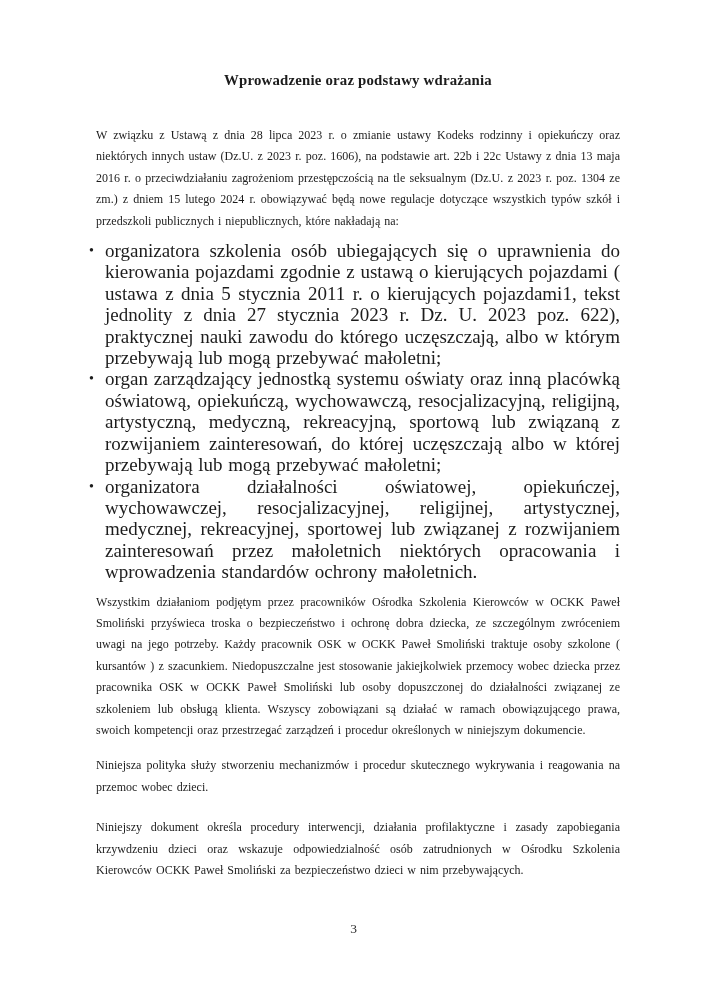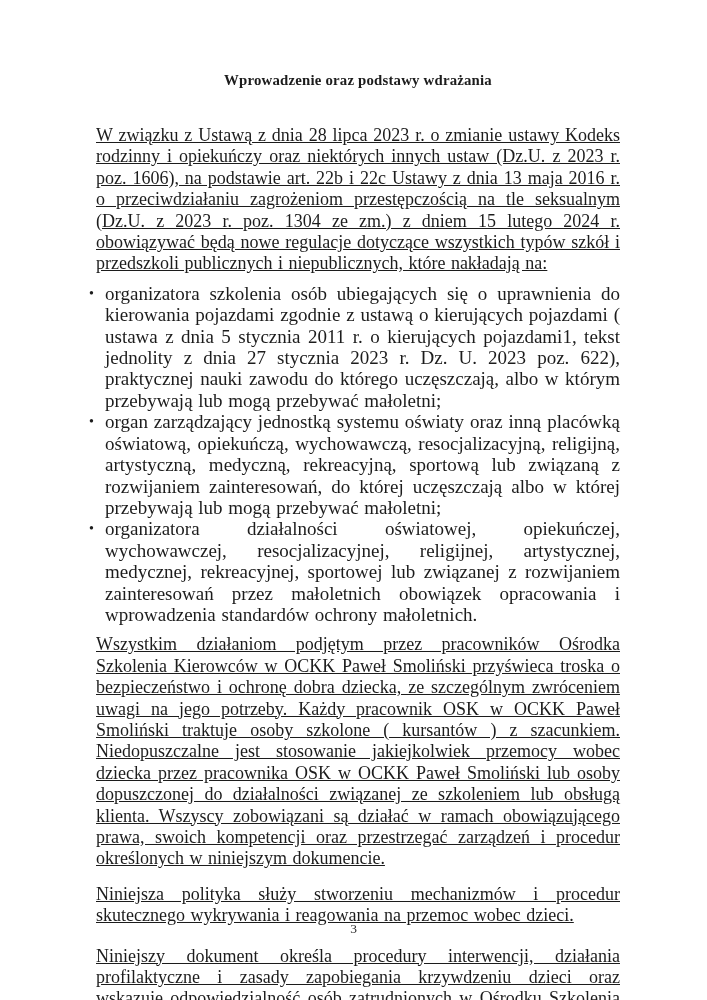--- a/index.html
+++ b/index.html
@@ -23,26 +23,25 @@
     width: 524px;
   }
   .doc-title {
     font-size: 14.8px;
     font-weight: 700;
     text-align: center;
     margin: 0 0 36px 0;
     letter-spacing: 0.2px;
   }
   .para {
-    font-size: 18px;
+    font-size: 12px;
     line-height: 21.4px;
     text-align: justify;
     margin: 0 0 8px 0;
     word-spacing: 1px;
-    text-decoration: underline;
   }
   .para.gap-lg { margin-bottom: 19px; margin-top: 14px; }
   .para.last  { margin-bottom: 8px; }
   ul.bullets {
     list-style: none;
     margin: 0 0 9px -8px;
     padding: 0;
   }
   ul.bullets li {
     position: relative;
@@ -75,21 +74,21 @@
 <div class="page">
   <div class="content">
 
     <h1 class="doc-title">Wprowadzenie oraz podstawy wdrażania</h1>
 
     <p class="para">W związku z Ustawą z dnia 28 lipca 2023 r. o zmianie ustawy Kodeks rodzinny i opiekuńczy oraz niektórych innych ustaw (Dz.U. z 2023 r. poz. 1606), na podstawie art. 22b i 22c Ustawy z dnia 13 maja 2016 r. o przeciwdziałaniu zagrożeniom przestępczością na tle seksualnym (Dz.U. z 2023 r. poz. 1304 ze zm.) z dniem 15 lutego 2024 r. obowiązywać będą nowe regulacje dotyczące wszystkich typów szkół i przedszkoli publicznych i niepublicznych, które nakładają na:</p>
 
     <ul class="bullets">
       <li>organizatora szkolenia osób ubiegających się o uprawnienia do kierowania pojazdami zgodnie z ustawą o kierujących pojazdami ( ustawa z dnia 5 stycznia 2011 r. o kierujących pojazdami1, tekst jednolity z dnia 27 stycznia 2023 r. Dz. U. 2023 poz. 622), praktycznej nauki zawodu do którego uczęszczają, albo w którym przebywają lub mogą przebywać małoletni;</li>
       <li>organ zarządzający jednostką systemu oświaty oraz inną placówką oświatową, opiekuńczą, wychowawczą, resocjalizacyjną, religijną, artystyczną, medyczną, rekreacyjną, sportową lub związaną z rozwijaniem zainteresowań, do której uczęszczają albo w której przebywają lub mogą przebywać małoletni;</li>
-      <li>organizatora działalności oświatowej, opiekuńczej, wychowawczej, resocjalizacyjnej, religijnej, artystycznej, medycznej, rekreacyjnej, sportowej lub związanej z rozwijaniem zainteresowań przez małoletnich obowiązek opracowania i wprowadzenia standardów ochrony małoletnich.</li>
+      <li>organizatora działalności oświatowej, opiekuńczej, wychowawczej, resocjalizacyjnej, religijnej, artystycznej, medycznej, rekreacyjnej, sportowej lub związanej z rozwijaniem zainteresowań przez małoletnich niektórych opracowania i wprowadzenia standardów ochrony małoletnich.</li>
     </ul>
 
     <p class="para">Wszystkim działaniom podjętym przez pracowników Ośrodka Szkolenia Kierowców w OCKK Paweł Smoliński przyświeca troska o bezpieczeństwo i ochronę dobra dziecka, ze szczególnym zwróceniem uwagi na jego potrzeby. Każdy pracownik OSK w OCKK Paweł Smoliński traktuje osoby szkolone ( kursantów ) z szacunkiem. Niedopuszczalne jest stosowanie jakiejkolwiek przemocy wobec dziecka przez pracownika OSK w OCKK Paweł Smoliński lub osoby dopuszczonej do działalności związanej ze szkoleniem lub obsługą klienta. Wszyscy zobowiązani są działać w ramach obowiązującego prawa, swoich kompetencji oraz przestrzegać zarządzeń i procedur określonych w niniejszym dokumencie.</p>
 
     <p class="para gap-lg">Niniejsza polityka służy stworzeniu mechanizmów i procedur skutecznego wykrywania i reagowania na przemoc wobec dzieci.</p>
 
     <p class="para last">Niniejszy dokument określa procedury interwencji, działania profilaktyczne i zasady zapobiegania krzywdzeniu dzieci oraz wskazuje odpowiedzialność osób zatrudnionych w Ośrodku Szkolenia Kierowców OCKK Paweł Smoliński za bezpieczeństwo dzieci w nim przebywających.</p>
 
   </div>
 

